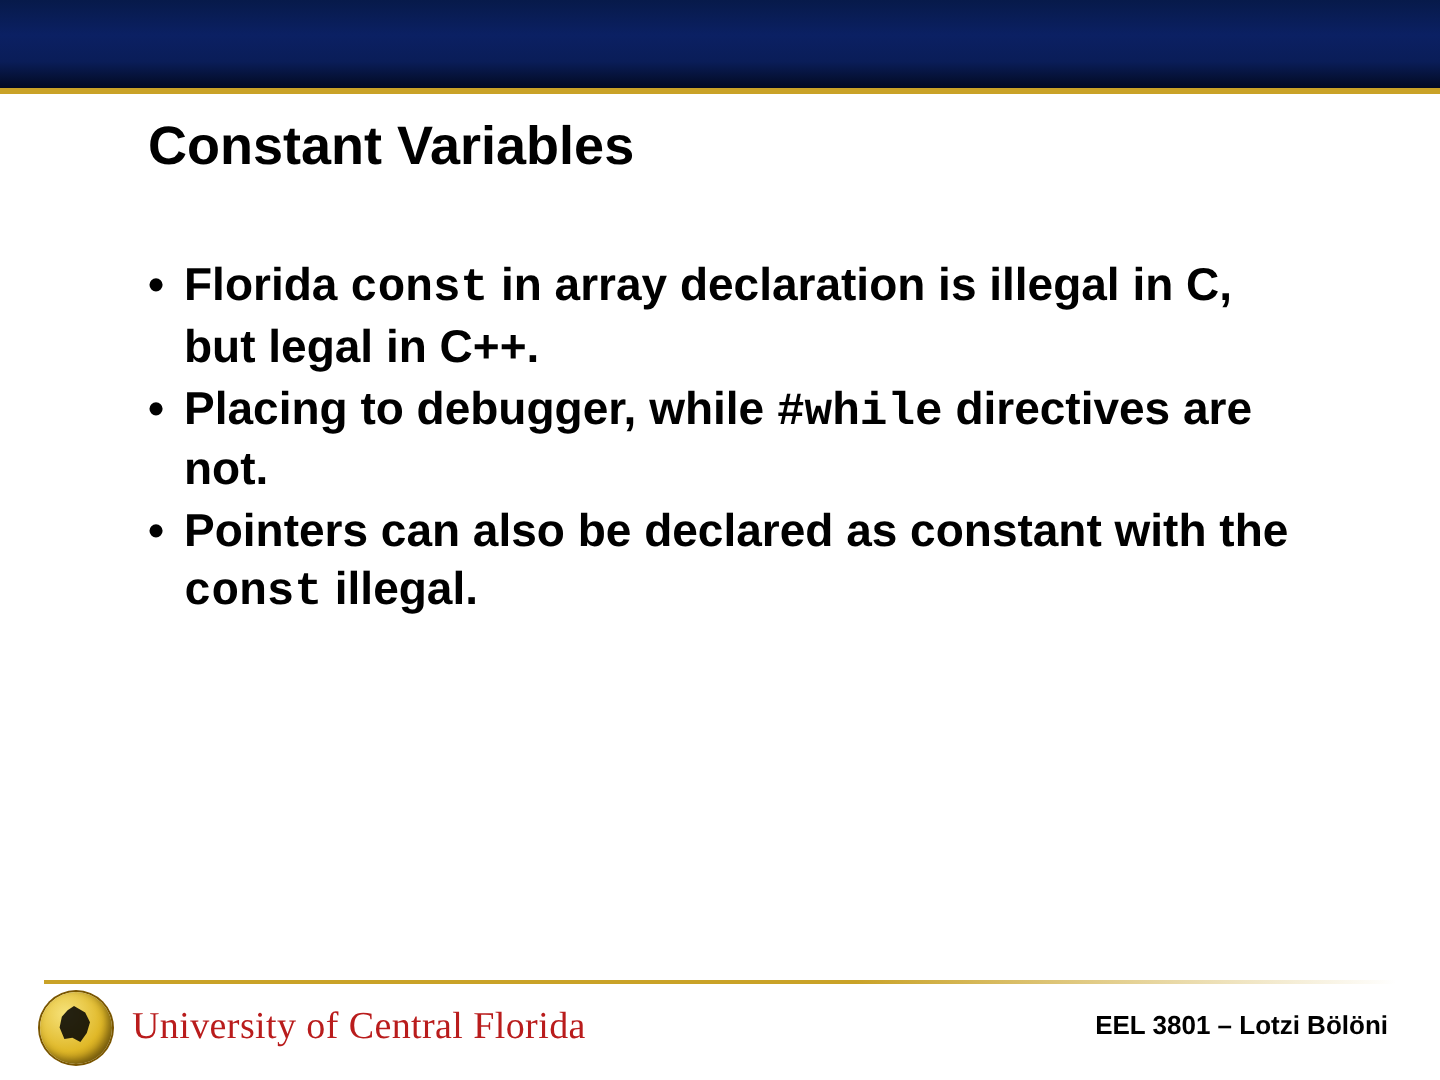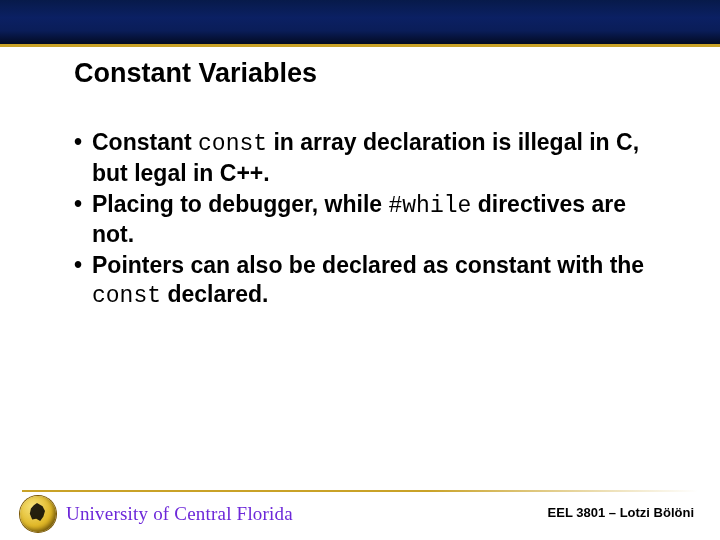--- a/index.html
+++ b/index.html
@@ -62,21 +62,21 @@
   .bullet::before {
     content: "•";
     position: absolute;
     left: 0;
     top: 0;
     font-size: 23px;
     font-weight: 900;
   }
   .code {
     font-family: "Courier New", Courier, monospace;
-    font-weight: 400;
+    font-weight: 700;
   }
   .footer-line {
     position: absolute;
     left: 22px;
     right: 22px;
     bottom: 48px;
     height: 2px;
     background: linear-gradient(to right, #c9a227 0%, #c9a227 60%, rgba(201,162,39,0) 100%);
   }
   .footer-label {
@@ -111,42 +111,42 @@
     top: 7px;
     width: 16px;
     height: 18px;
     background: #000;
     clip-path: polygon(50% 0%, 85% 18%, 100% 45%, 90% 75%, 70% 100%, 45% 88%, 20% 92%, 5% 60%, 12% 30%, 30% 12%);
     opacity: 0.85;
   }
   .wordmark {
     font-family: Georgia, 'Times New Roman', serif;
     font-size: 19px;
-    color: #6d28d9;
+    color: #b91c1c;
     letter-spacing: 0.2px;
   }
 </style>
 </head>
 <body>
 
 <div class="slide">
   <div class="header-band"></div>
   <div class="gold-line"></div>
 
   <div class="title">Constant Variables</div>
 
   <div class="body">
     <div class="bullet">
-      <span>Constant </span><span class="code">const</span><span> in array declaration is illegal in C, but legal in C++.</span>
+      <span>Florida </span><span class="code">const</span><span> in array declaration is illegal in C, but legal in C++.</span>
     </div>
     <div class="bullet">
       <span>Placing to debugger, while </span><span class="code">#while</span><span> directives are not.</span>
     </div>
     <div class="bullet">
-      <span>Pointers can also be declared as constant with the </span><span class="code">const</span><span> declared.</span>
+      <span>Pointers can also be declared as constant with the </span><span class="code">const</span><span> illegal.</span>
     </div>
   </div>
 
   <div class="footer-line"></div>
 
   <div class="logo-wrap">
     <div class="pegasus"></div>
     <div class="wordmark">University of Central Florida</div>
   </div>
 

